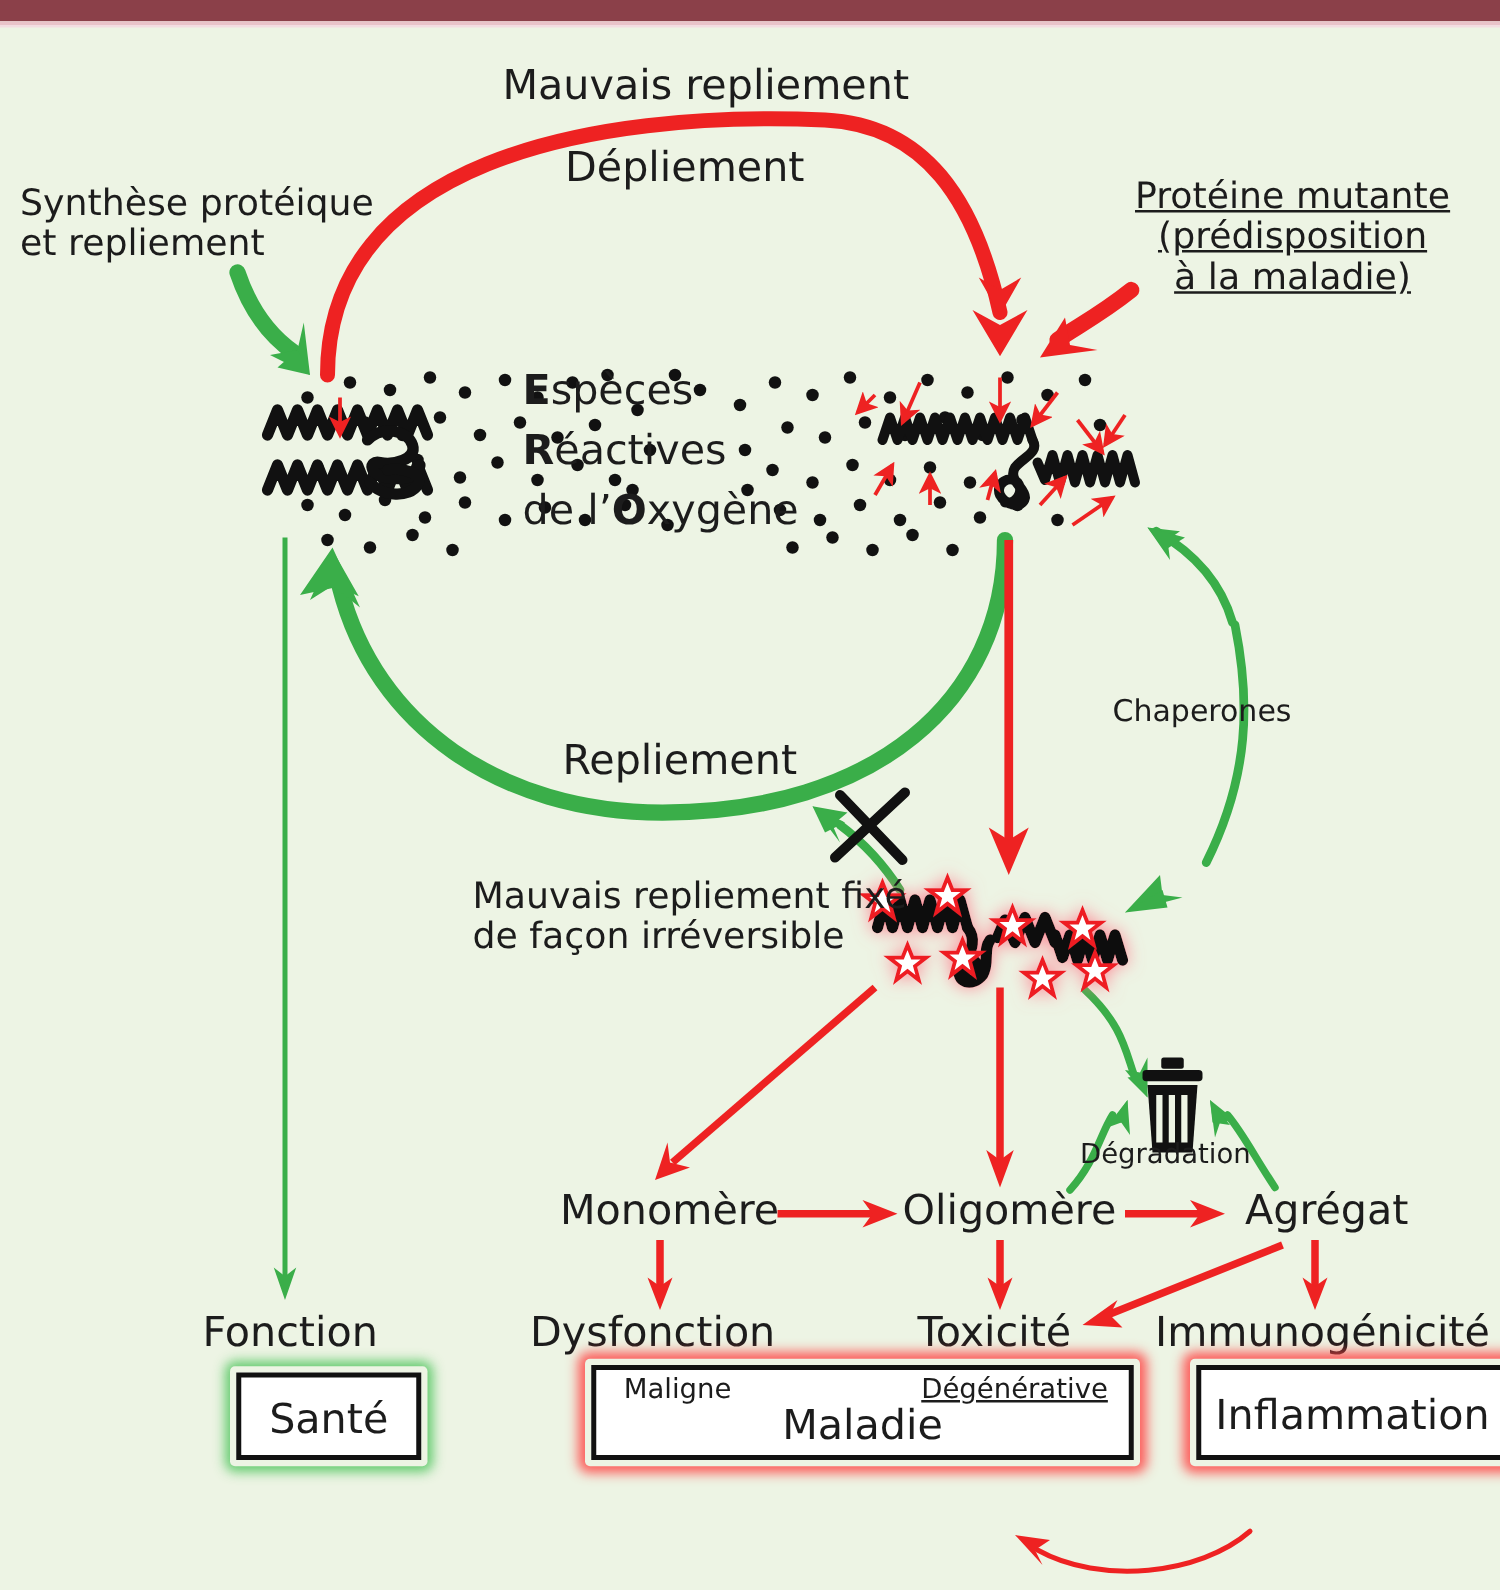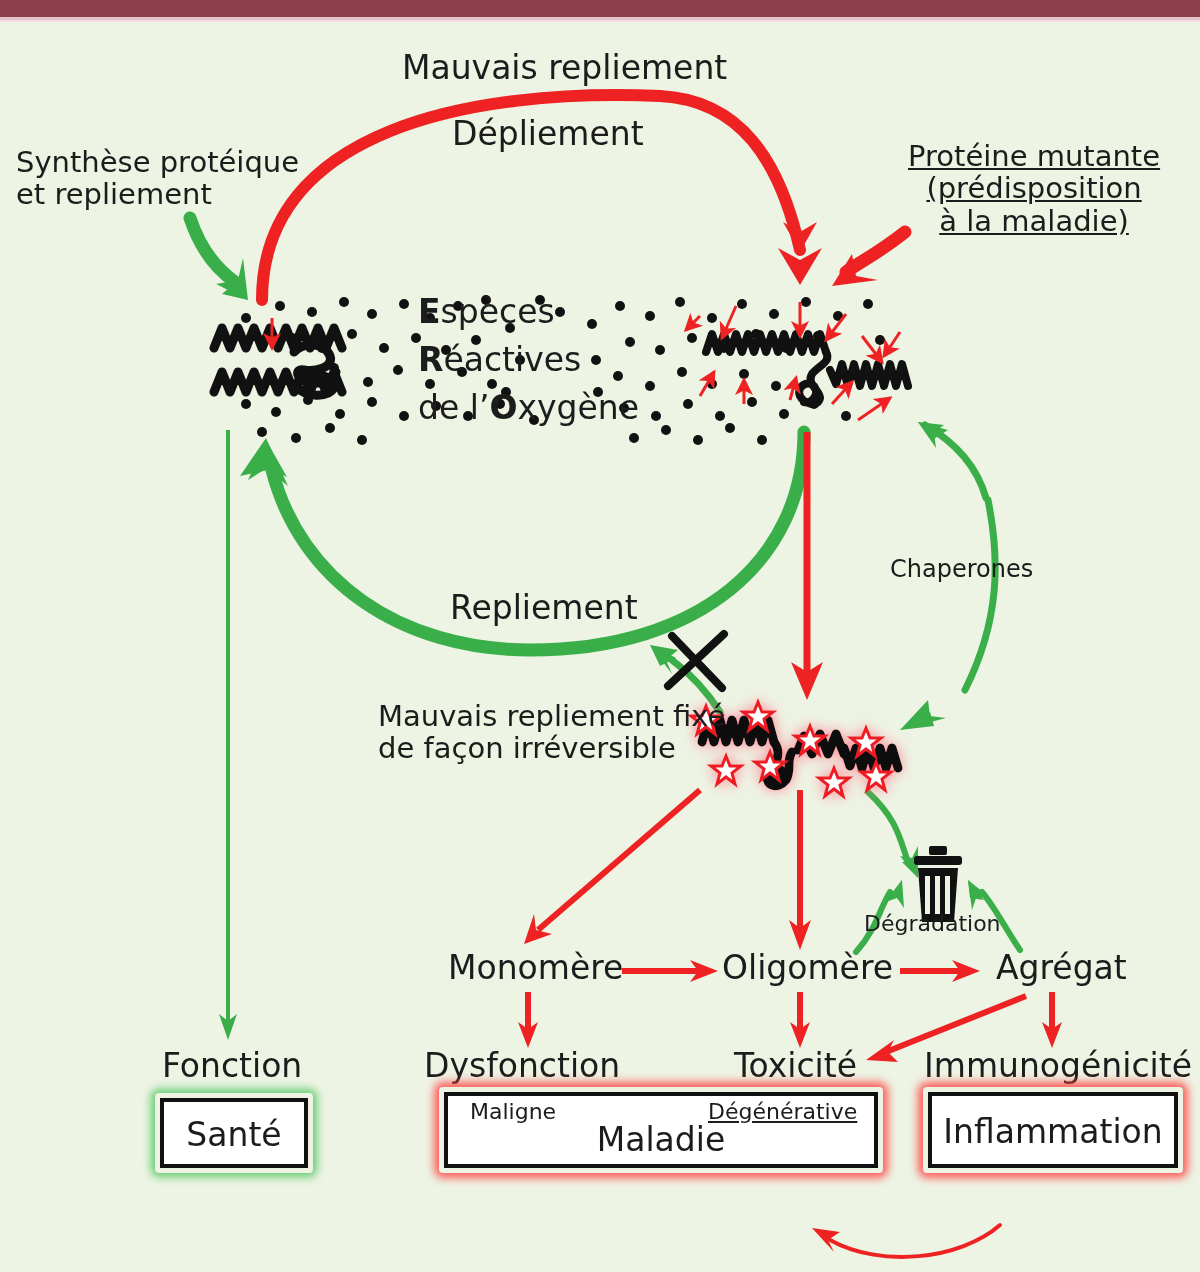--- a/index.html
+++ b/index.html
@@ -17,21 +17,21 @@
   .topband .b3{position:absolute;left:0;top:20px;width:100%;height:2px;background:#f3dde1;}
 
   svg#canvas{position:absolute;left:0;top:0;width:1200px;height:1272px;}
 
   .lbl{position:absolute;color:#1c1c1c;line-height:1.12;white-space:pre;}
   .big{font-size:33px;}
   .med{font-size:29px;}
   .sm{font-size:24px;}
   .xs{font-size:22px;}
 
-  .boxwrap{position:absolute;}
+  .boxwrap{position:absolute;margin-left:29px;}
   .boxouter{position:absolute;border:4px solid #111;background:#fff;box-sizing:border-box;}
   .boxtxt{position:absolute;width:100%;text-align:center;color:#1c1c1c;}
 </style>
 </head>
 <body>
 
 <div id="stage">
 
   <div class="topband">
     <div class="b1"></div>

